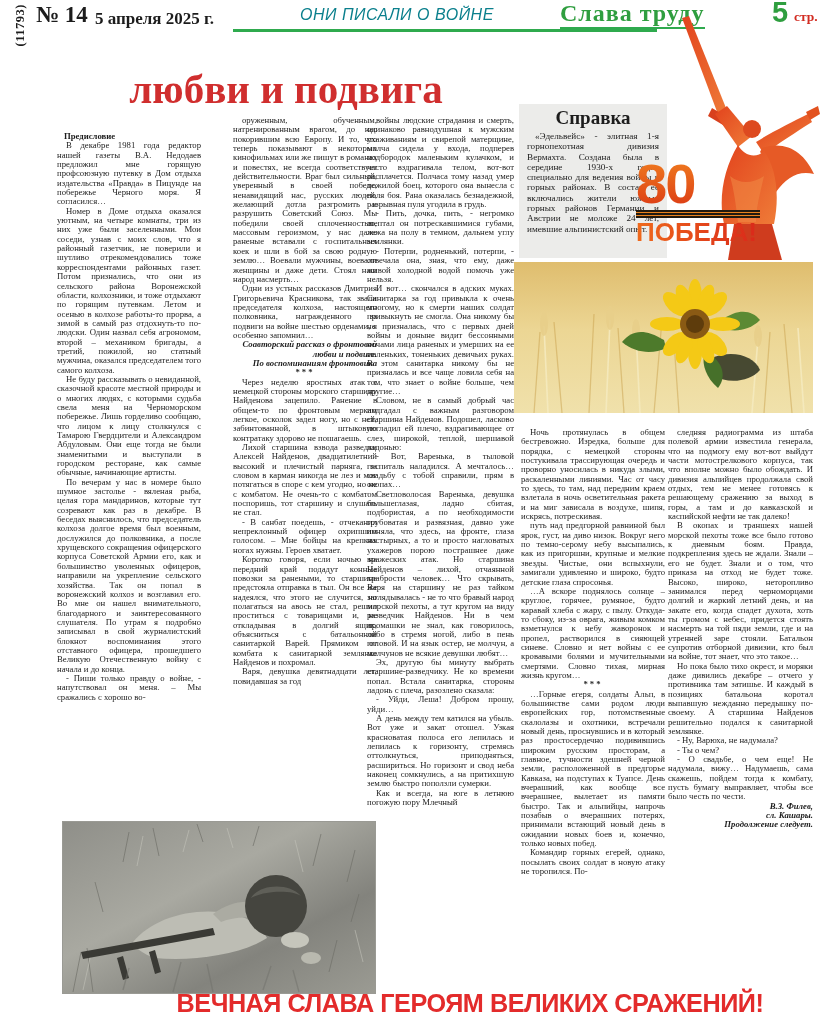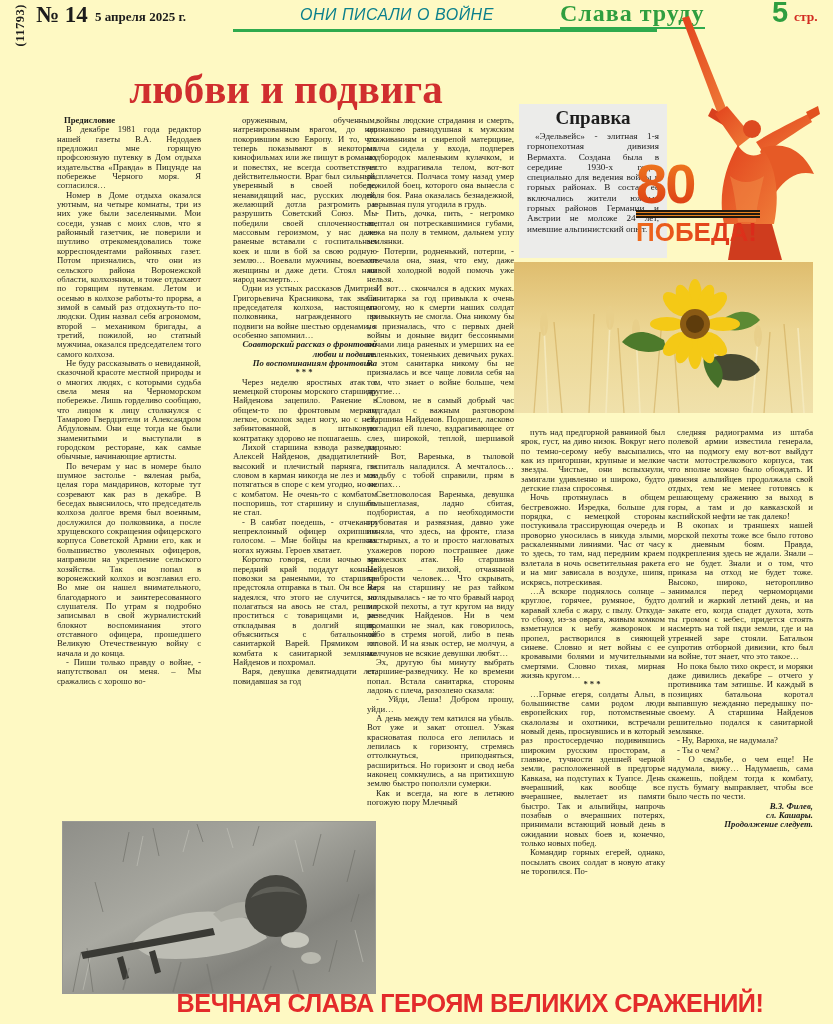--- a/index.html
+++ b/index.html
@@ -1,44 +1,44 @@
 <!DOCTYPE html>
 <html><head>
 <meta charset="utf-8">
 <style>
   html,body{margin:0;padding:0;background:#e8e8e8;}
-  .page{position:relative;width:833px;height:1024px;background:#fef9c3;overflow:hidden;
+  .page{position:relative;width:833px;height:1024px;background:#ffffff;overflow:hidden;
         font-family:"Liberation Serif",serif;color:#1c1c1c;margin:0 auto;}
 
   
   .issue-vert{position:absolute;left:13px;top:4px;font-weight:bold;font-size:12.5px;
               writing-mode:vertical-rl;transform:rotate(180deg);letter-spacing:.5px;}
   .issue-no{position:absolute;left:36px;top:2px;font-weight:bold;font-size:23px;}
-  .issue-date{position:absolute;left:95px;top:9px;font-weight:bold;font-size:13px;}
+  .issue-date{position:absolute;left:95px;top:9px;font-weight:bold;font-size:17px;}
   .rubric{position:absolute;left:300px;top:6px;font-family:"Liberation Sans",sans-serif;
           font-style:italic;font-weight:normal;font-size:16px;color:#0a7f8c;letter-spacing:.5px;}
   .green-rule{position:absolute;left:233px;top:29px;width:424px;height:2.5px;background:#2faa4e;}
   .paper-name{position:absolute;left:560px;top:0px;font-weight:bold;font-size:24px;color:#2f9e3f;
               border-bottom:2.5px solid #2faa4e;padding-bottom:0px;letter-spacing:1px;}
   .page-num{position:absolute;left:772px;top:-4px;font-family:"Liberation Sans",sans-serif;
             font-weight:bold;font-size:29px;color:#2f9e3f;}
   .page-label{position:absolute;left:794px;top:9px;font-weight:bold;font-size:13.5px;color:#d22c22;}
 
   
   .title{position:absolute;left:57px;top:28px;width:458px;margin:0;text-align:center;
          font-size:41px;line-height:41px;font-weight:bold;color:#d02e2e;}
 
   
   .col{position:absolute;overflow:hidden;font-size:8.7px;line-height:9.35px;}
   .col p{margin:0;}
   .para{text-indent:9px;text-align:justify;}
   .para-head{font-weight:bold;text-indent:7px;text-align:left;}
   .para-right{font-weight:bold;font-style:italic;text-align:right;text-indent:0;}
   .para-stars{font-weight:bold;text-align:center;text-indent:0;letter-spacing:2px;}
-  #col1{left:57px;top:116px;width:144px;height:702px;}
+  #col1{left:57px;top:132px;width:144px;height:702px;}
   #col2{left:212px;top:116px;width:144px;height:702px;margin-left:21px;}
   #col3{left:367px;top:116px;width:147px;height:870px;}
   #col4{left:521px;top:428px;width:144px;height:560px;}
   #col5{left:668px;top:428px;width:145px;height:560px;}
 
   
   .spravka{position:absolute;left:519px;top:104px;width:148px;height:154px;background:#ececea;
            box-sizing:border-box;padding:3px 8px 8px 8px;}
   .spravka-title{font-weight:bold;font-size:19px;text-align:center;margin:0 0 2px 0;}
   .spravka-body{font-size:9.2px;line-height:10.3px;text-align:justify;text-indent:8px;margin:0;}
@@ -108,22 +108,22 @@
       <p class="para">И вот… скончался в адских муках. Санитарка за год привыкла к очень многому, но к смерти наших солдат привыкнуть не смогла. Она никому бы не призналась, что с первых дней войны и доныне видит бессонными ночами лица раненых и умерших на ее маленьких, тоненьких девичьих руках. В этом санитарка никому бы не призналась и все чаще ловила себя на том, что знает о войне больше, чем другие…</p>
       <p class="para">Словом, не в самый добрый час подгадал с важным разговором старшина Найденов. Подошел, ласково погладил ей плечо, вздрагивающее от слез, широкой, теплой, шершавой ладонью:</p>
       <p class="para">- Вот, Варенька, в тыловой госпиталь наладился. А мечталось… свадьбу с тобой справили, прям в окопах…</p>
       <p class="para">Светловолосая Варенька, девушка большеглазая, ладно сбитая, подбористая, а по необходимости грубоватая и развязная, давно уже поняла, что здесь, на фронте, глаза настырных, а то и просто нагловатых ухажеров порою пострашнее даже вражеских атак. Но старшина Найденов – лихой, отчаянной храбрости человек… Что скрывать, Варя на старшину не раз тайком заглядывалась - не то что бравый народ морской пехоты, а тут кругом на виду разведчик Найденов. Ни в чем промашки не знал, как говорилось, либо в стремя ногой, либо в пень головой. И на язык остер, не молчун, а молчунов не всякие девушки любят…</p>
       <p class="para">Эх, другую бы минуту выбрать старшине-разведчику. Не ко времени попал. Встала санитарка, стороны ладонь с плеча, разозлено сказала:</p>
       <p class="para">- Уйди, Леша! Добром прошу, уйди…</p>
       <p class="para">А день между тем катился на убыль. Вот уже и закат отошел. Узкая красноватая полоса его лепилась и лепилась к горизонту, стремясь оттолкнуться, приподняться, расшириться. Но горизонт и свод неба наконец сомкнулись, а на притихшую землю быстро поползли сумерки.</p>
       <p class="para">Как и всегда, на юге в летнюю погожую пору Млечный</p>
     </div>
   <div class="col" id="col4">
+      <p class="para">Ночь протянулась в общем бестревожно. Изредка, больше для порядка, с немецкой стороны постукивала трассирующая очередь и проворно уносилась в никуда злыми, раскаленными линиями. Час от часу то здесь, то там, над передним краем взлетала в ночь осветительная ракета и на миг зависала в воздухе, шипя, искрясь, потрескивая.</p>
       <p class="para">путь над предгорной равниной был ярок, густ, на диво низок. Вокруг него по темно-серому небу высыпались, как из пригоршни, крупные и мелкие звезды. Чистые, они вспыхнули, замигали удивленно и широко, будто детские глаза спросонья.</p>
-      <p class="para">Ночь протянулась в общем бестревожно. Изредка, больше для порядка, с немецкой стороны постукивала трассирующая очередь и проворно уносилась в никуда злыми, раскаленными линиями. Час от часу то здесь, то там, над передним краем взлетала в ночь осветительная ракета и на миг зависала в воздухе, шипя, искрясь, потрескивая.</p>
       <p class="para">…А вскоре поднялось солнце – круглое, горячее, румяное, будто каравай хлеба с жару, с пылу. Откуда-то сбоку, из-за оврага, живым комком взметнулся к небу жаворонок и пропел, растворился в сияющей синеве. Словно и нет войны с ее кровавыми болями и мучительными смертями. Словно тихая, мирная жизнь кругом…</p>
       <p class="para-stars">***</p>
       <p class="para">…Горные егеря, солдаты Альп, в большинстве сами родом люди европейских гор, потомственные скалолазы и охотники, встречали новый день, проснувшись и в который раз простосердечно подивившись широким русским просторам, а главное, тучности здешней черной земли, расположенной в предгорье Кавказа, на подступах к Туапсе. День вчерашний, как вообще все вчерашнее, вылетает из памяти быстро. Так и альпийцы, напрочь позабыв о вчерашних потерях, принимали встающий новый день в ожидании новых боев и, конечно, только новых побед.</p>
       <p class="para">Командир горных егерей, однако, посылать своих солдат в новую атаку не торопился. По-</p>
     </div>
   <div class="col" id="col5">
       <p class="para">следняя радиограмма из штаба полевой армии известила генерала, что на подмогу ему вот-вот выйдут части мотострелкового корпуса, так что вполне можно было обождать. И дивизия альпийцев продолжала свой отдых, тем не менее готовясь к решающему сражению за выход в горы, а там и до кавказской и каспийской нефти не так далеко!</p>
       <p class="para">В окопах и траншеях нашей морской пехоты тоже все было готово к дневным боям. Правда, подкрепления здесь не ждали. Знали – его не будет. Знали и о том, что приказа на отход не будет тоже. Высоко, широко, неторопливо занимался перед черноморцами долгий и жаркий летний день, и на закате его, когда спадет духота, хоть ты громом с небес, придется стоять насмерть на той пяди земли, где и на утренней заре стояли. Батальон супротив отборной дивизии, кто был на войне, тот знает, что это такое…</p>
       <p class="para">Но пока было тихо окрест, и моряки даже дивились декабре – отчего у противника там затишье. И каждый в позициях батальона коротал выпавшую нежданно передышку по-своему. А старшина Найденов решительно подался к санитарной землянке.</p>
       <p class="para">- Ну, Варюха, не надумала?</p>

